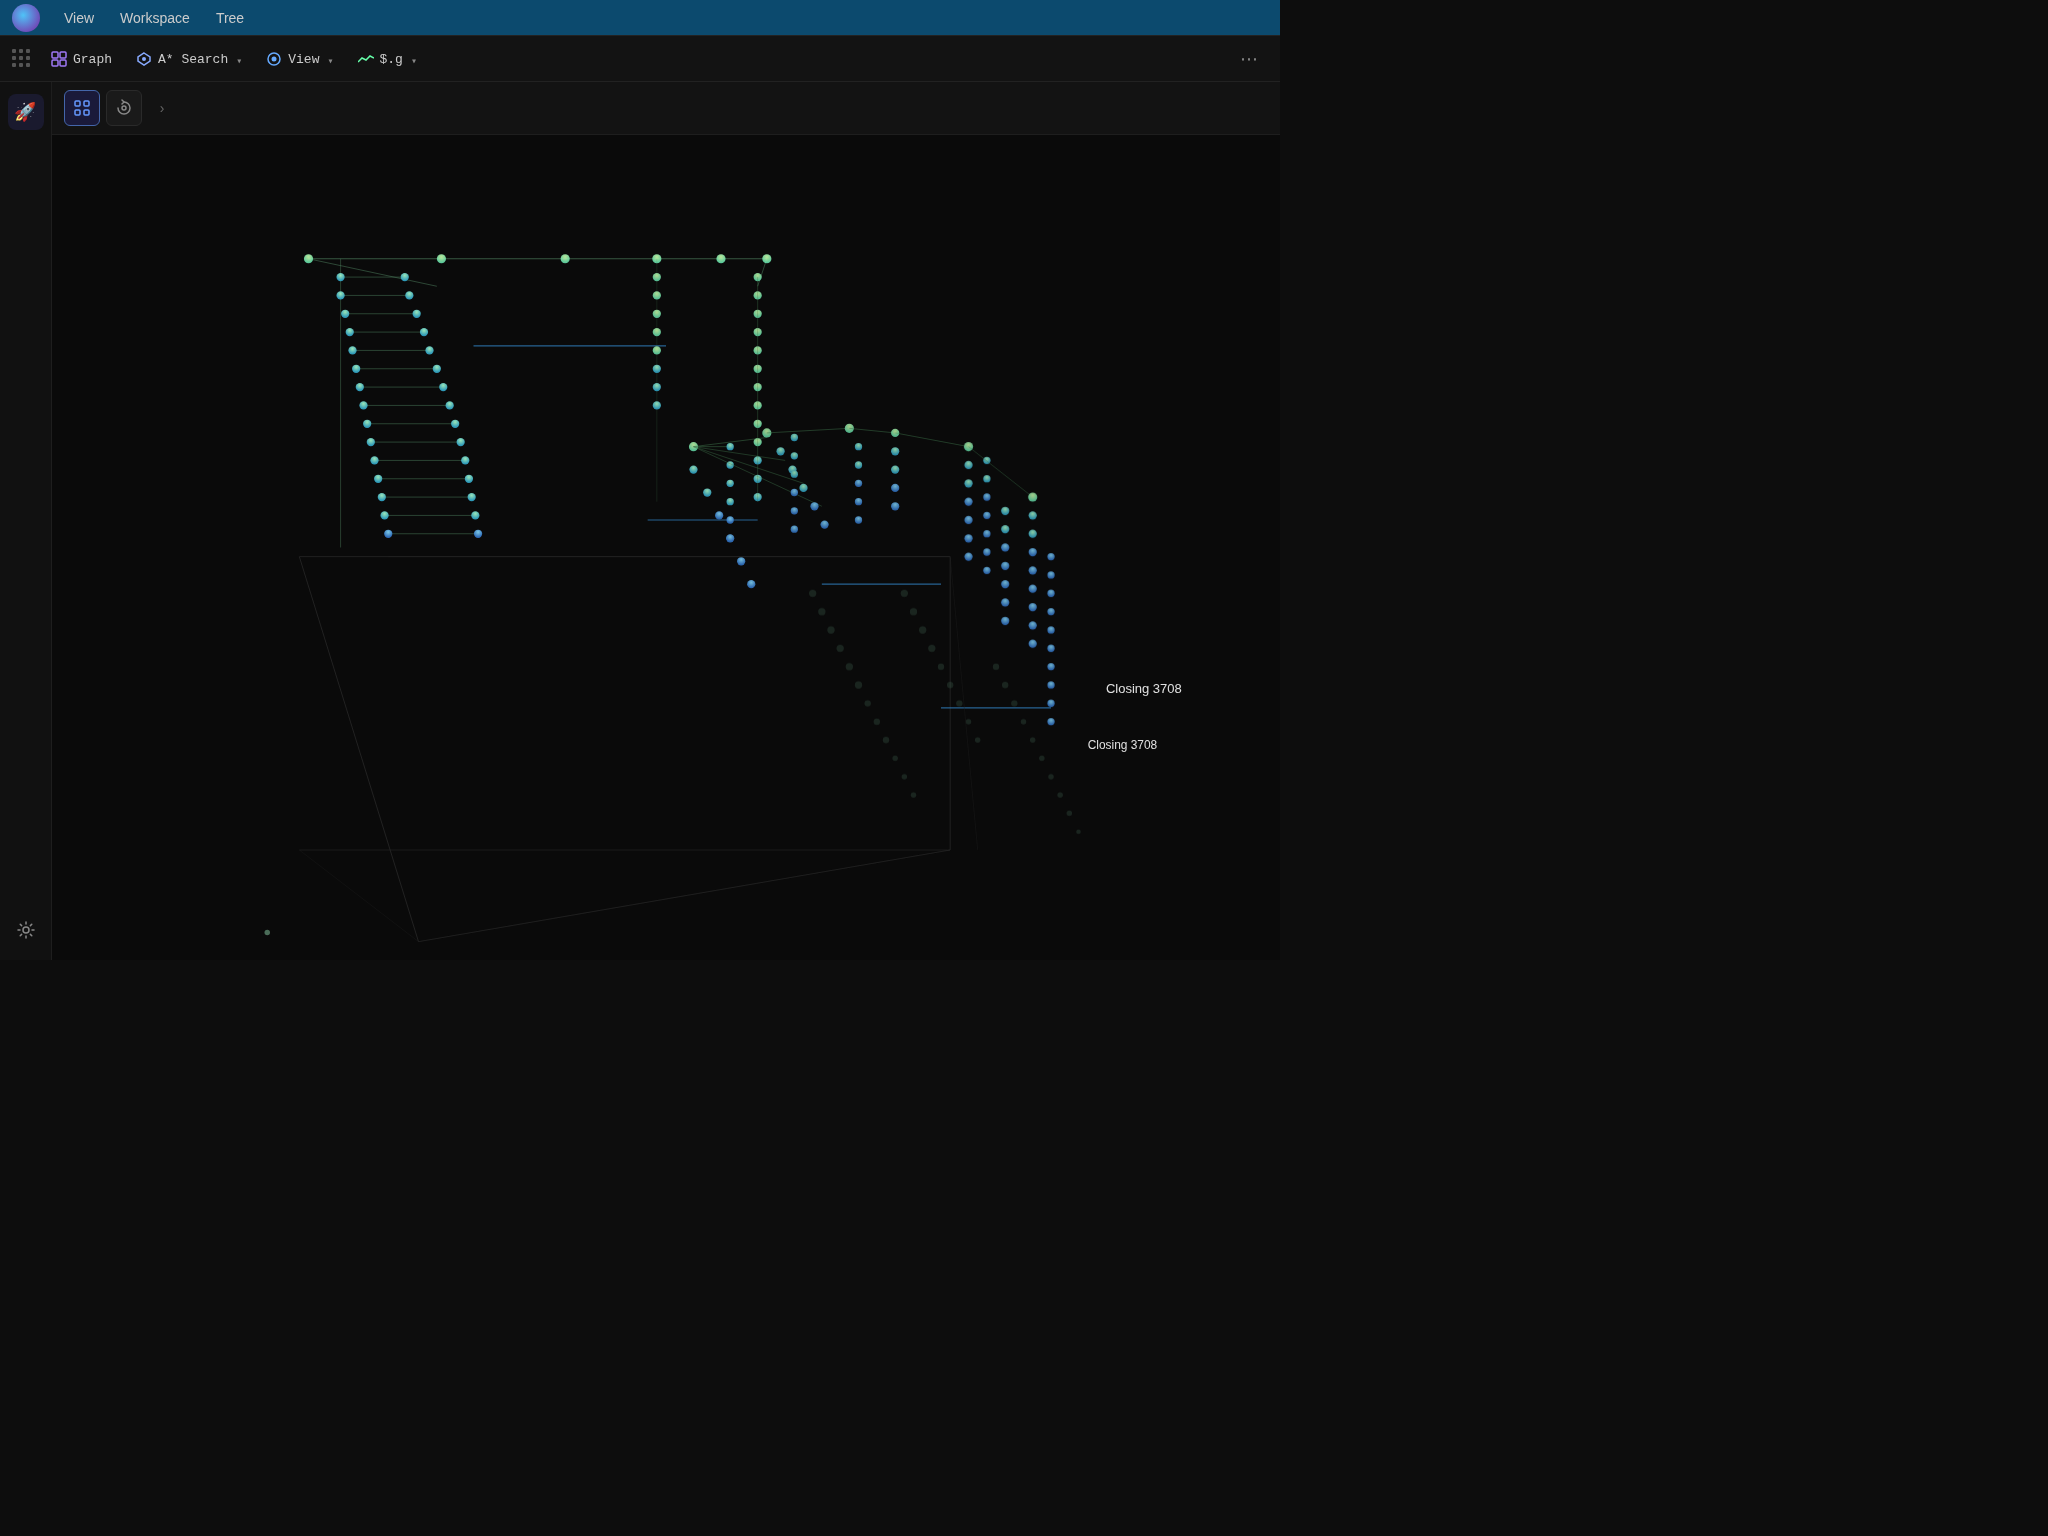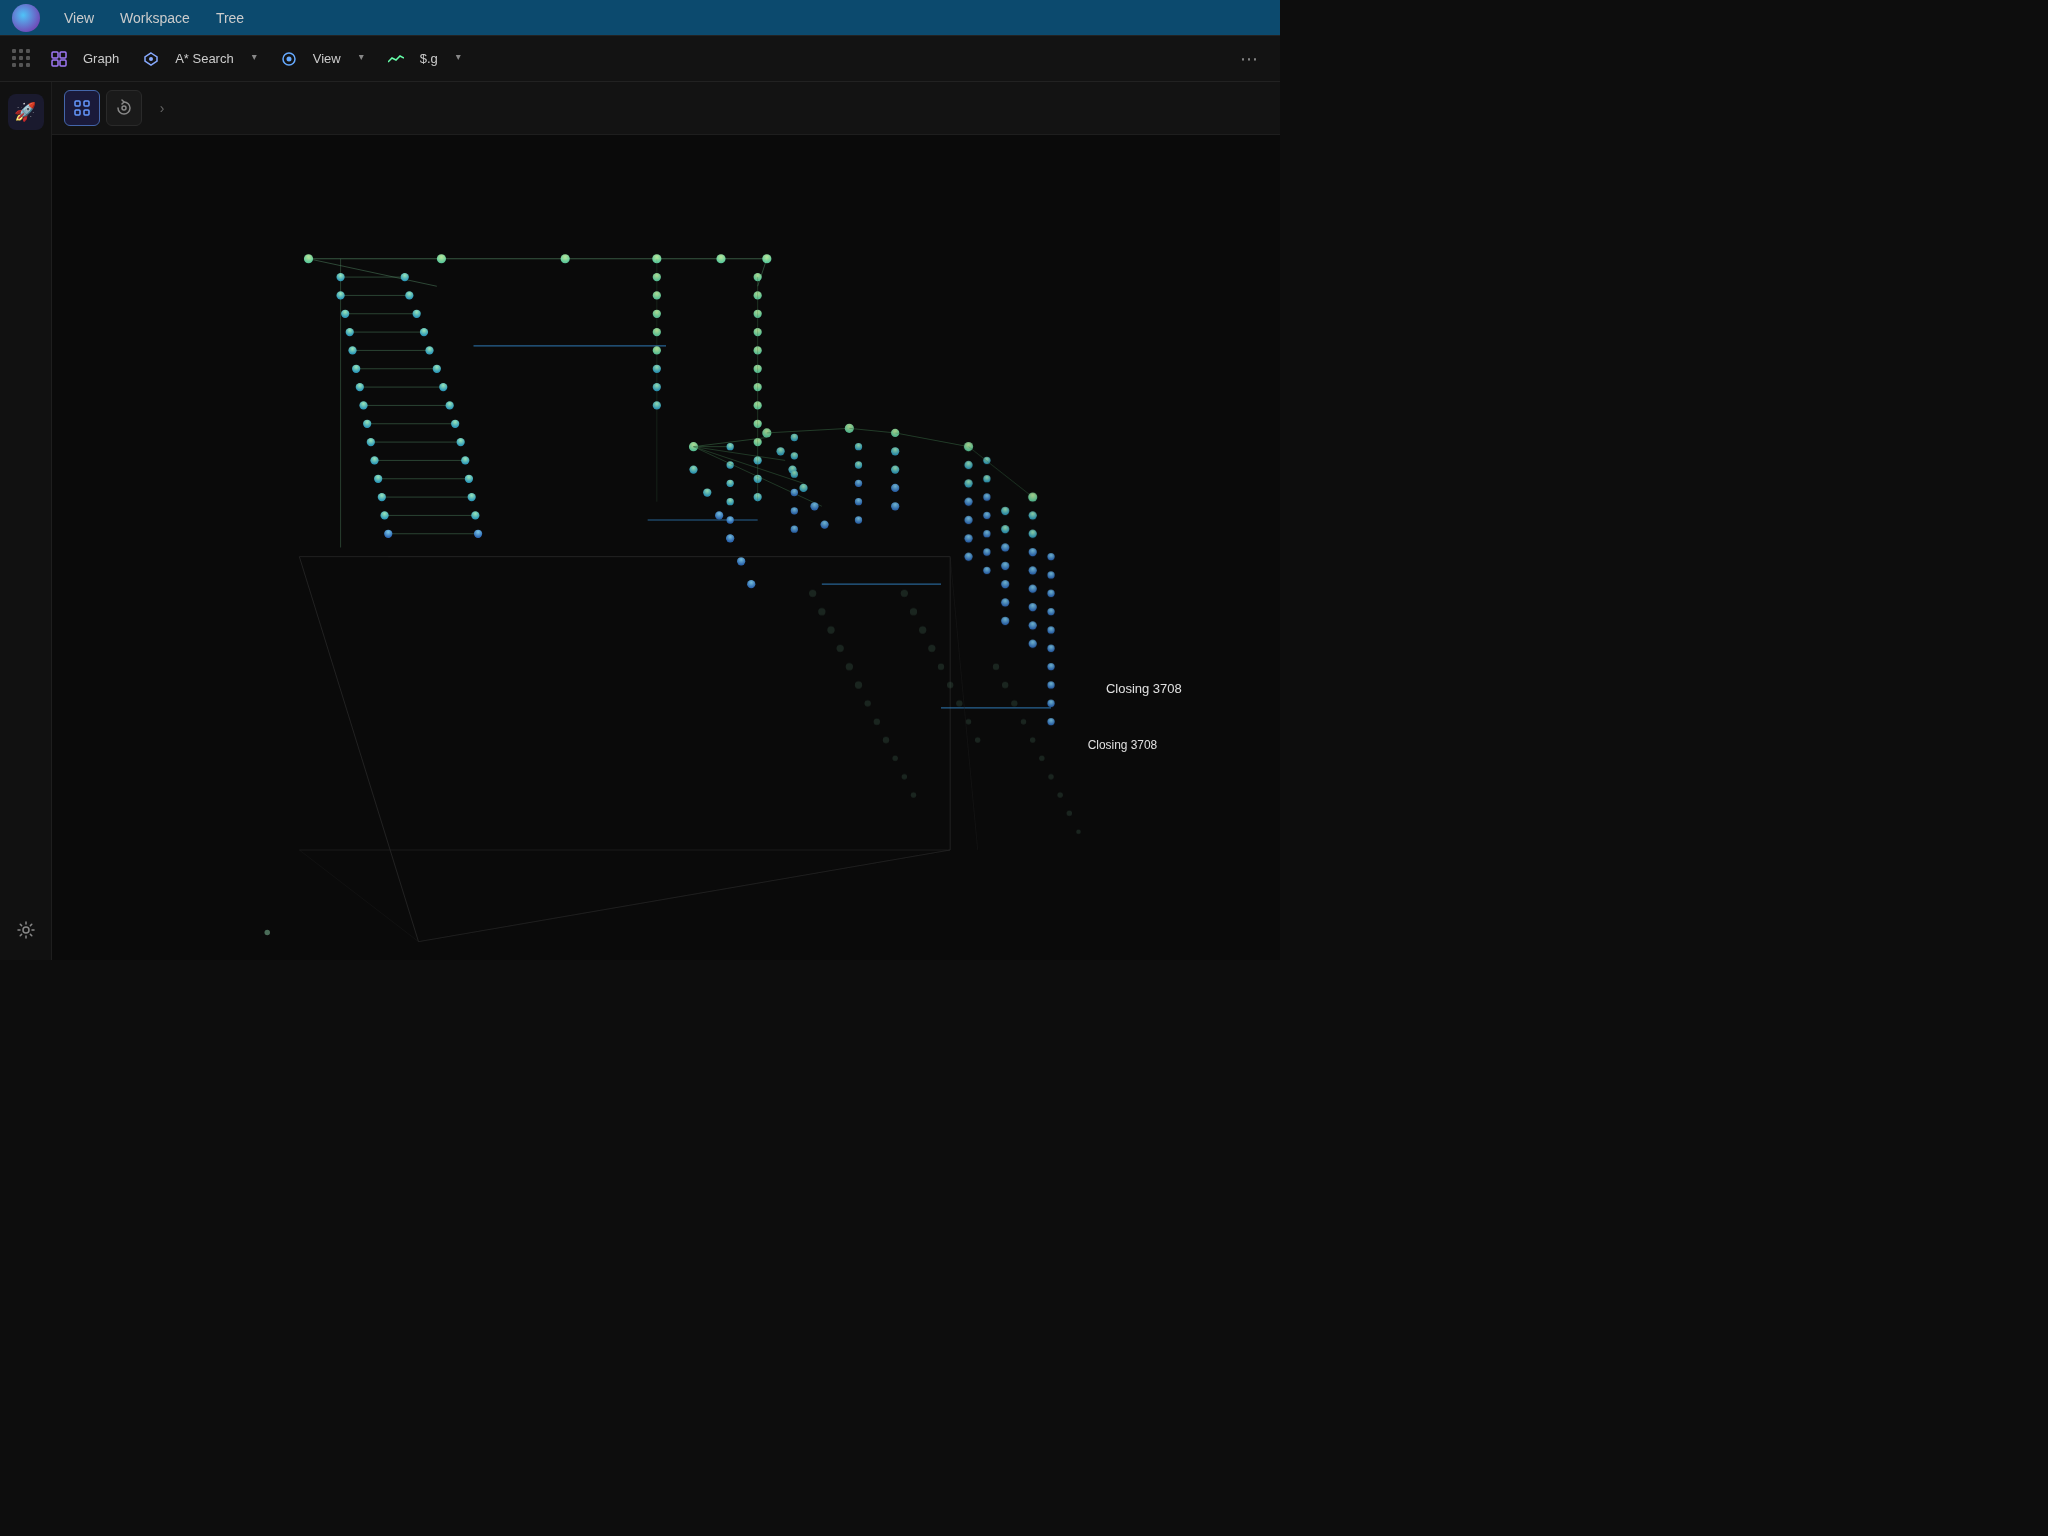--- a/index.html
+++ b/index.html
@@ -61,30 +61,31 @@
       margin-right: 6px;
     }
     .toolbar-dots span {
       width: 4px; height: 4px;
       background: #555;
       border-radius: 1px;
       display: block;
     }
     .toolbar-btn {
       display: flex;
-      align-items: flex-start;
-      gap: 16px;
+      align-items: flex-end;
+      gap: 6px;
       padding: 5px 10px;
       border-radius: 6px;
       cursor: pointer;
       font-size: 13px;
       color: #ccc;
       background: transparent;
       border: none;
       white-space: nowrap;
+      font-family: Liberation Mono, monospace;
     }
     .toolbar-btn .icon-box {
       width: 16px; height: 16px;
       display: flex; align-items: center; justify-content: center;
     }
     .toolbar-separator { flex: 1; }
     .toolbar-more {
       padding: 4px 8px;
       cursor: pointer;
       color: #888;

